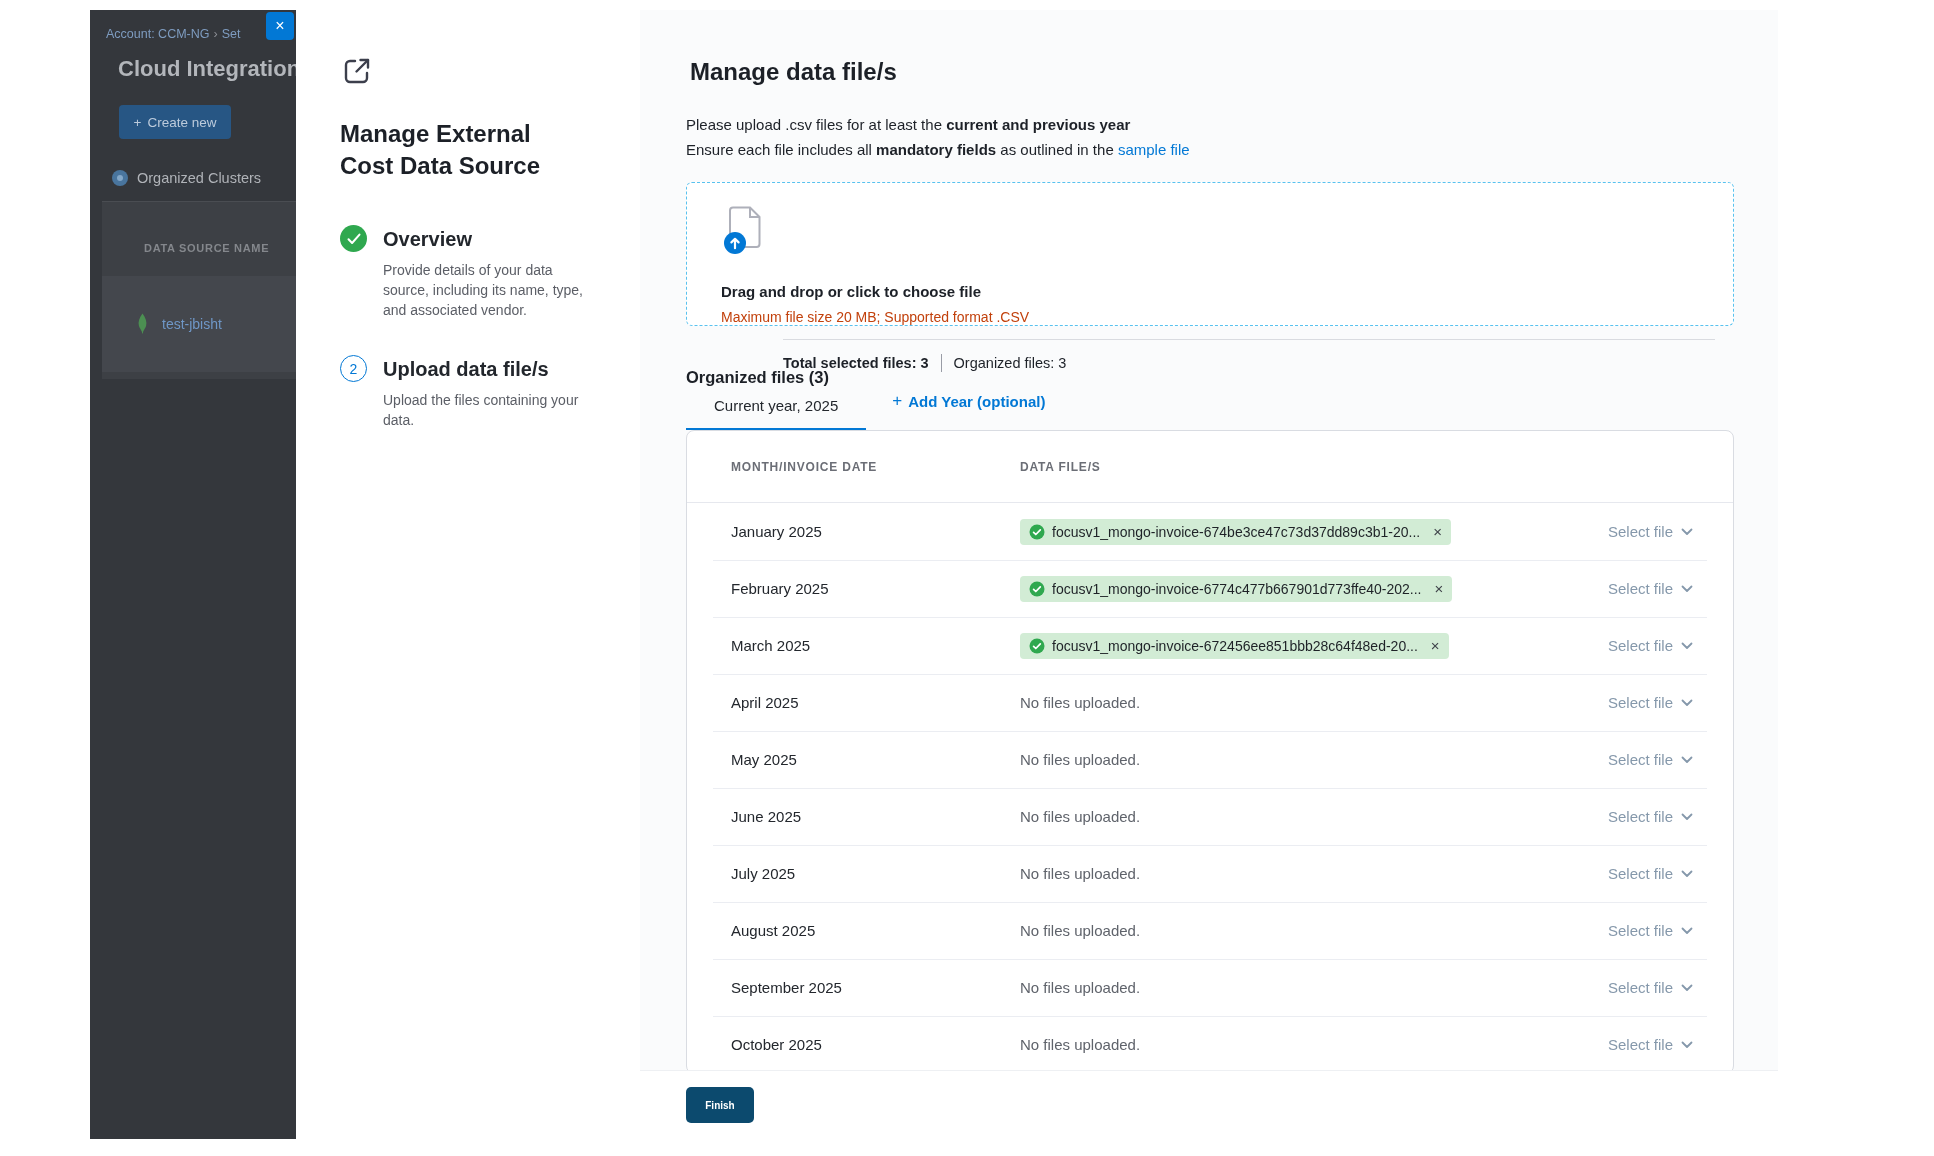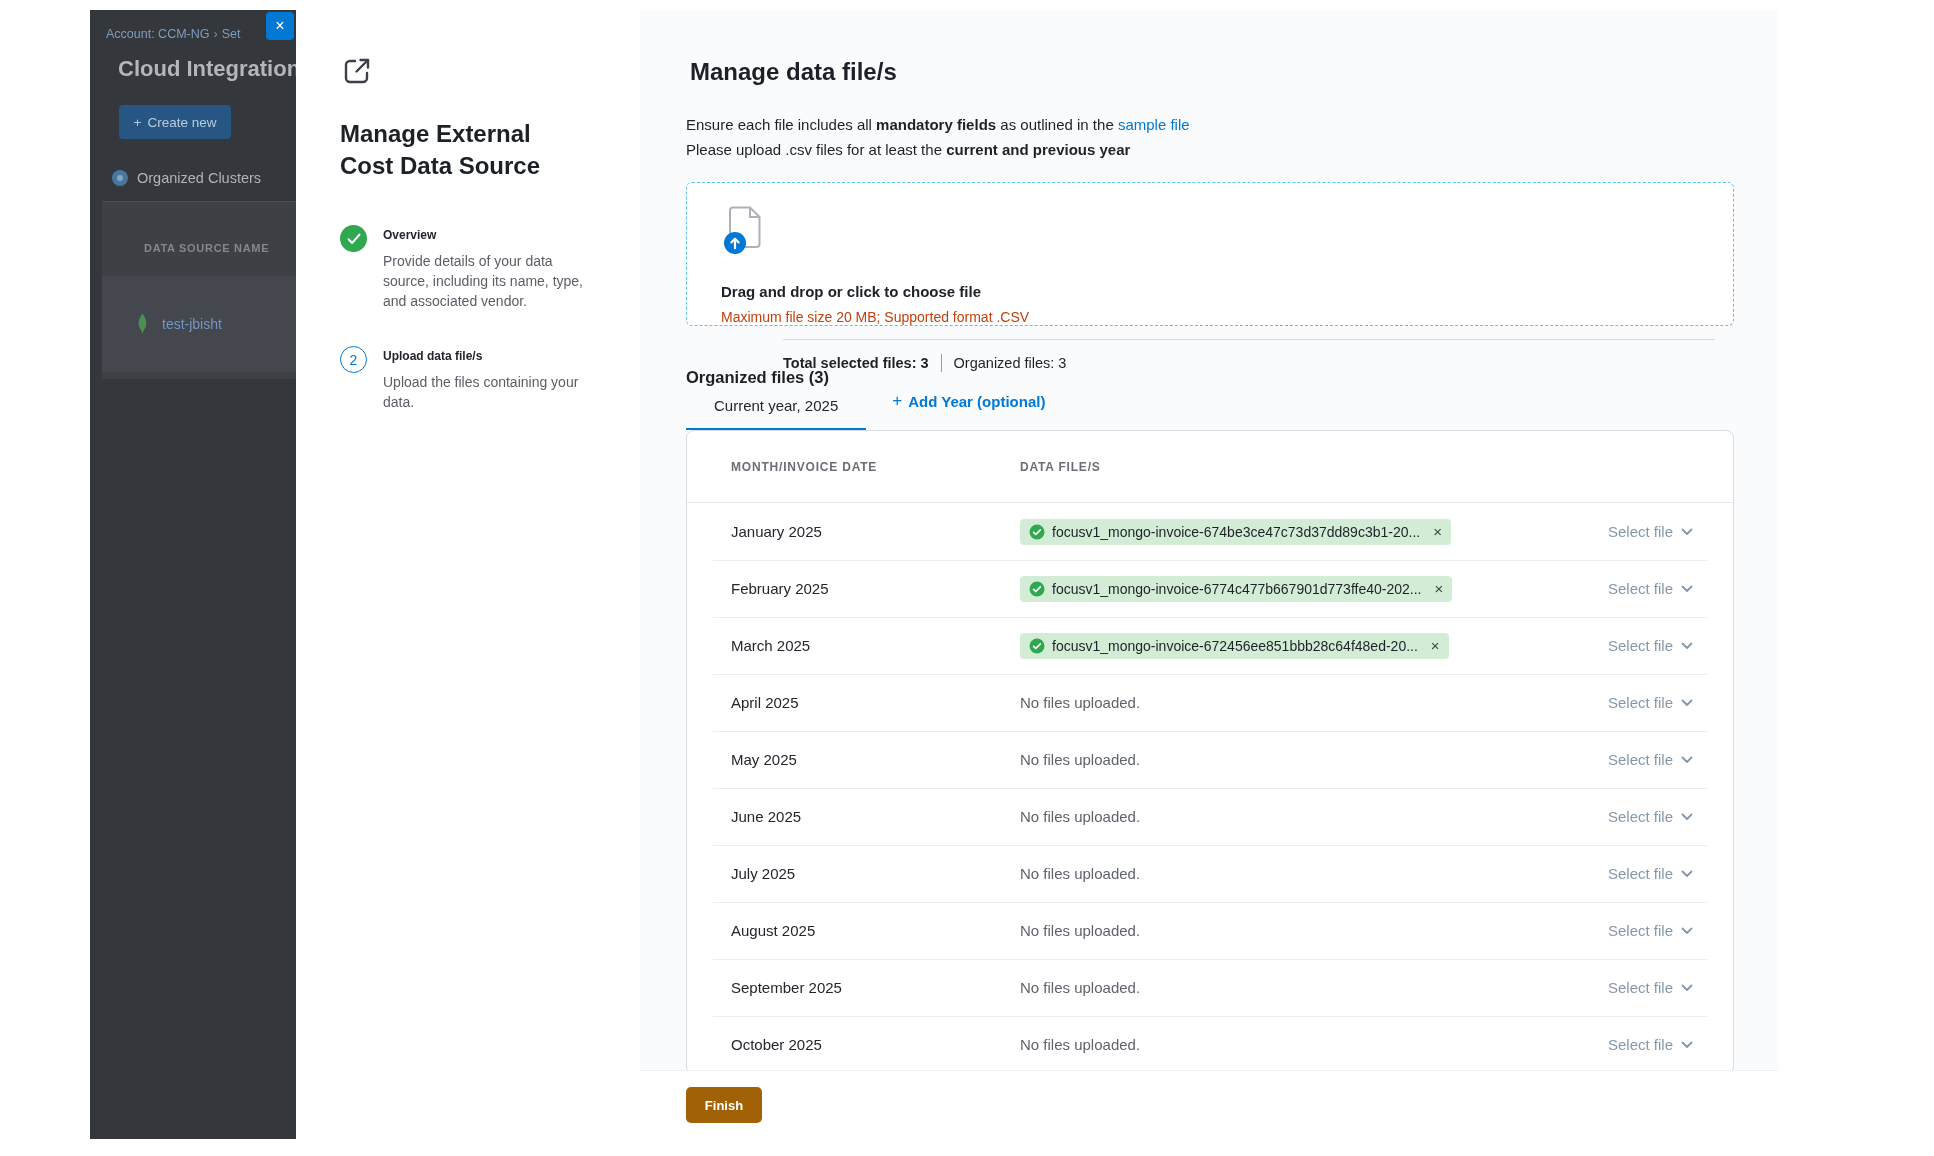--- a/index.html
+++ b/index.html
@@ -32,21 +32,21 @@
 
   
   .wizard { width:344px; flex:none; padding:44px 40px 0 44px; background:#fff; }
   .share-icon { margin-bottom:26px; }
   .wizard h2 { margin:0; font-size:24px; line-height:32px; font-weight:bold; color:#1c2027; width:245px; }
   .steps { margin-top:46px; display:flex; flex-direction:column; gap:38px; }
   .step { position:relative; padding-left:43px; }
   .step-circle { position:absolute; left:0; top:-3px; width:27px; height:27px; border-radius:50%; display:flex; align-items:center; justify-content:center; }
   .step-circle.done { background:#2fa84f; }
   .step-circle.todo { border:1.6px solid #0278d5; color:#0278d5; font-size:14px; }
-  .step-label { font-size:12px; font-weight:bold; color:#22262c; }
+  .step-label { font-size:20px; font-weight:bold; color:#22262c; }
   .step-desc { margin-top:9px; font-size:14px; line-height:20px; color:#5b5e66; width:218px; }
 
   
   .main { flex:1; min-width:0; display:flex; flex-direction:column; background:#fafbfc; }
   .scroll { flex:1; overflow:hidden; padding:44px 44px 0 46px; }
   .page-h1 { margin:4px; font-size:24px; line-height:28px; font-weight:bold; color:#1c2027; }
   .instr { margin-top:26px; font-size:15px; line-height:25px; color:#1d2128; }
   .instr b { font-weight:bold; }
   .instr a { color:#0278d5; text-decoration:none; cursor:pointer; }
 
@@ -74,21 +74,21 @@
   .td-month { width:289px; flex:none; font-size:15px; color:#23272d; white-space:nowrap; }
   .td-file { flex:1; min-width:0; display:flex; align-items:center; overflow:hidden; }
   .chip { display:inline-flex; align-items:center; gap:7px; background:#d2ecd5; border-radius:4px; padding:5px 9px; max-width:100%; }
   .chip svg { flex:none; }
   .chip-name { font-size:14px; color:#1e2227; white-space:nowrap; }
   .chip-x { margin-left:6px; font-size:15px; color:#3f434a; cursor:pointer; line-height:1; }
   .nofiles { font-size:15px; color:#5f636b; white-space:nowrap; }
   .td-select { flex:none; margin-left:auto; display:flex; align-items:center; gap:8px; color:#8598ab; font-size:15px; cursor:pointer; white-space:nowrap; }
 
   .footer { height:69px; flex:none; background:#fff; border-top:1px solid #eef0f3; display:flex; align-items:center; padding-left:46px; }
-  .finish { width:76px; height:36px; background:#a16207; color:#fff; border:none; border-radius:5px; font-size:13px; font-weight:bold; cursor:pointer; }
+  .finish { width:68px; height:36px; background:#0c4a6e; color:#fff; border:none; border-radius:5px; font-size:10px; font-weight:bold; cursor:pointer; }
 </style>
 </head>
 <body>
 
 <div class="stage">
 
   <div class="app-under">
     <div class="crumbs">
       <span>Account: CCM-NG</span><span class="sep">›</span><span>Set</span>
     </div>
@@ -140,22 +140,22 @@
           <div class="step-desc">Upload the files containing your data.</div>
         </div>
       </div>
     </aside>
 
     <section class="main">
       <div class="scroll">
         <h1 class="page-h1">Manage data file/s</h1>
 
         <div class="instr">
+          <div><span>Please upload .csv files for at least the </span><b>current and previous year</b></div>
           <div><span>Ensure each file includes all </span><b>mandatory fields</b><span> as outlined in the </span><a>sample file</a></div>
-          <div><span>Please upload .csv files for at least the </span><b>current and previous year</b></div>
         </div>
 
         <div class="dropzone">
           <div class="dz-top">
             <div>
               <svg width="46" height="52" viewBox="0 0 46 52">
                 <path d="M12 2.5 h17 l9.5 9.5 v27 a3 3 0 0 1 -3 3 h-23.5 a3 3 0 0 1 -3 -3 v-33.5 a3 3 0 0 1 3 -3 z" fill="#fff" stroke="#aeb0ba" stroke-width="2"></path>
                 <path d="M29 2.5 v9.5 h9.5" fill="none" stroke="#aeb0ba" stroke-width="2"></path>
                 <circle cx="14" cy="38" r="11" fill="#0278d5"></circle>
                 <path d="M14 43.2 v-9.4 M10.4 37.4 L14 33.8 l3.6 3.6" stroke="#fff" stroke-width="2.2" fill="none" stroke-linecap="round" stroke-linejoin="round"></path>

